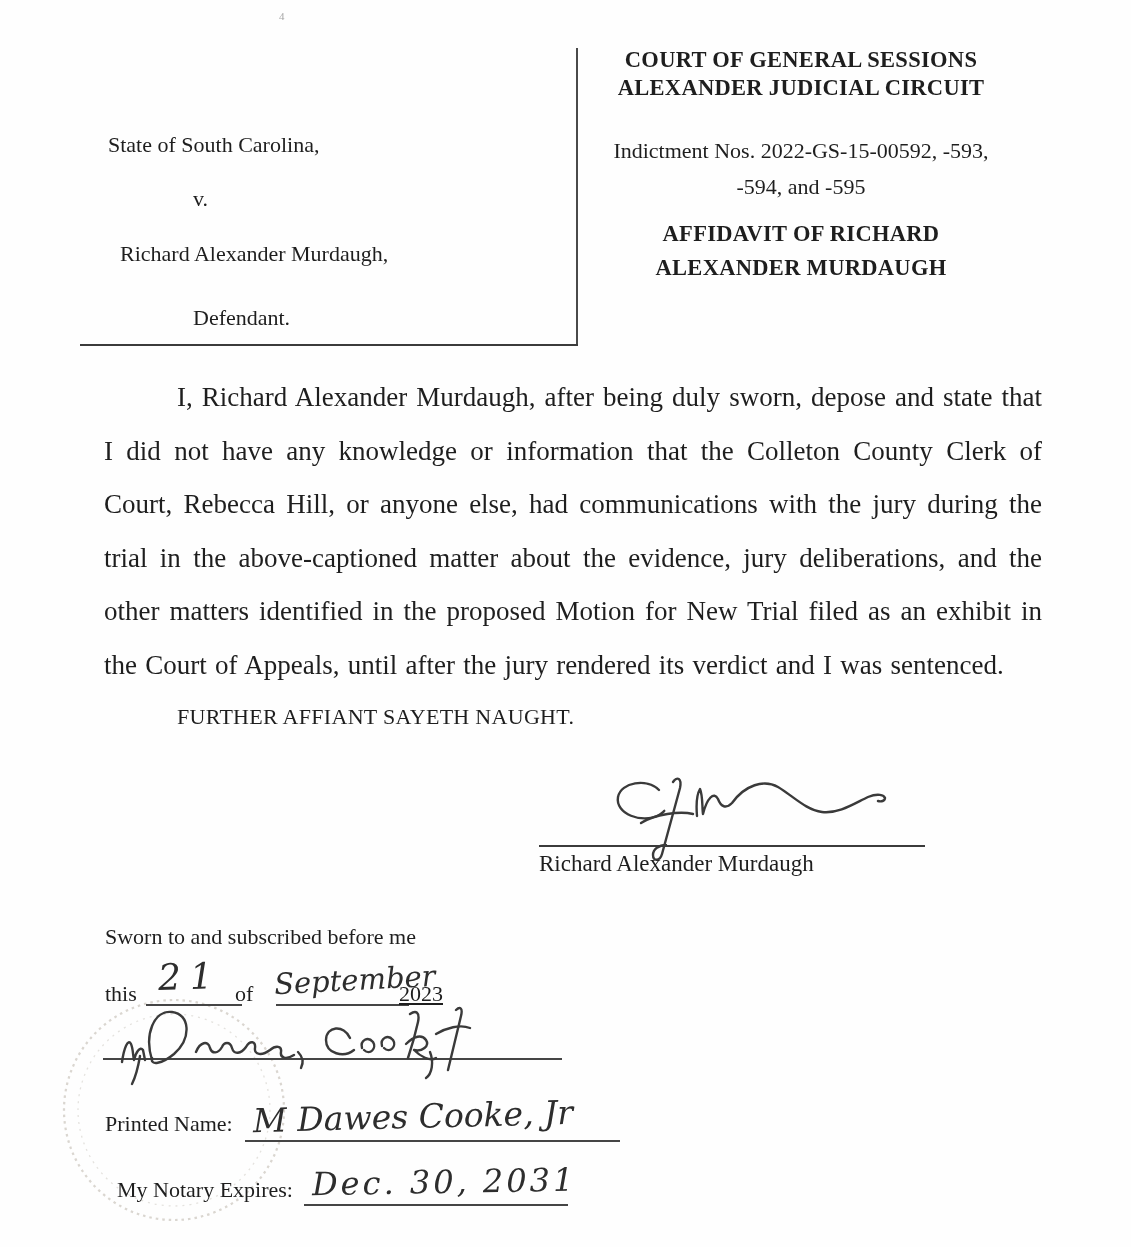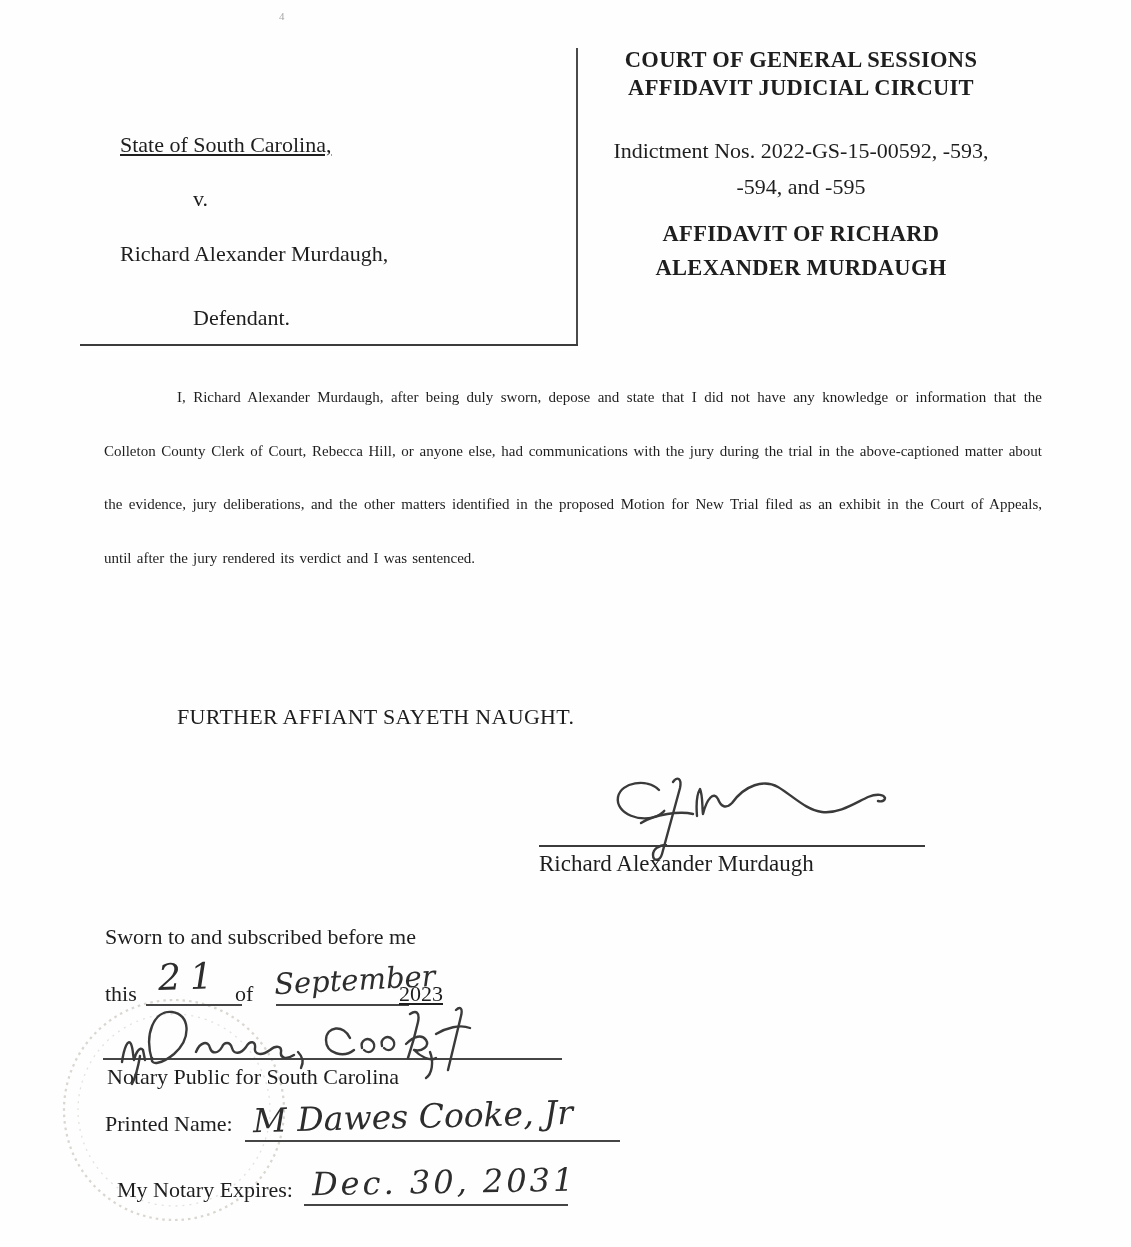--- a/index.html
+++ b/index.html
@@ -15,21 +15,21 @@
     font-family: "Liberation Serif", "DejaVu Serif", serif;
     color: #1e1e1e;
     overflow: hidden;
   }
   .abs { position: absolute; }
   .center { text-align: center; }
   .t22 { font-size: 22px; }
   .t23 { font-size: 23px; }
   .cap-header { font-size: 22.5px; line-height: 28px; font-weight: bold; letter-spacing: 0.3px; }
   .body-par {
-    font-size: 15px;
+    font-size: 27px;
     line-height: 53.5px;
     text-align: justify;
     text-indent: 73px;
     margin: 0;
     word-spacing: 1.5px;
   }
   .vline  { width: 2px;  background: #4a4a4a; }
   .hrule  { height: 0; border-bottom: 2.5px solid #3b3b3b; }
   .hrule-thin { height: 0; border-bottom: 2px solid #454545; }
   .handwriting {
@@ -50,34 +50,34 @@
   .nowrap { white-space: nowrap; }
 </style>
 </head>
 <body>
 
 <div class="page">
 
   <span class="abs artifact" style="left:279px; top:10px;">4</span>
 
 
-  <div class="abs t22 nowrap" style="left:120px; top:132px;text-decoration:underline;">State of South Carolina,</div>
+  <div class="abs t22 nowrap" style="left:108px; top:132px;">State of South Carolina,</div>
 
   <div class="abs t22" style="left:193px; top:186px;">v.</div>
 
   <div class="abs t22 nowrap" style="left:120px; top:241px;">Richard Alexander Murdaugh,</div>
 
   <div class="abs t22" style="left:193px; top:305px;">Defendant.</div>
 
   <div class="abs vline" style="left:576px; top:48px; height:298px;"></div>
   <div class="abs hrule" style="left:80px; top:344px; width:498px;"></div>
 
   <div class="abs cap-header center" style="left:595px; top:46px; width:412px;">
     <div>COURT OF GENERAL SESSIONS</div>
-    <div>AFFIDAVIT JUDICIAL CIRCUIT</div>
+    <div>ALEXANDER JUDICIAL CIRCUIT</div>
   </div>
 
   <div class="abs t22 center" style="left:595px; top:133px; width:412px; line-height:36px;">
     <div>Indictment Nos. 2022-GS-15-00592, -593,</div>
     <div>-594, and -595</div>
   </div>
 
   <div class="abs cap-header center" style="left:595px; top:217px; width:412px; line-height:34px;">
     <div>AFFIDAVIT OF RICHARD</div>
     <div>ALEXANDER MURDAUGH</div>
@@ -124,21 +124,20 @@
     <path class="scrawl-stroke" d="M 250 38 C 244 24 226 26 226 40 C 226 54 244 58 254 50"></path>
     <path class="scrawl-stroke" d="M 262 48 C 260 40 268 36 273 42 C 277 48 270 56 264 50"></path>
     <path class="scrawl-stroke" d="M 282 46 C 280 38 288 34 293 40 C 297 46 290 54 284 48"></path>
     <path class="scrawl-stroke" d="M 310 14 C 316 10 320 12 318 22 C 314 40 310 52 308 58"></path>
     <path class="scrawl-stroke" d="M 306 44 C 314 36 322 34 326 40 C 330 46 322 52 314 50 C 320 56 330 62 336 58"></path>
     <path class="scrawl-stroke" d="M 330 52 C 334 62 332 74 326 78"></path>
     <path class="scrawl-stroke" d="M 356 10 C 360 6 363 8 361 16 L 348 70"></path>
     <path class="scrawl-stroke" d="M 336 34 C 346 28 360 24 370 28"></path>
   </svg>
 
-  <div class="abs t22 nowrap" style="left:107px; top:1064px; z-index:2;">Notary Public for South Carolina</div>
 
   <div class="abs t22 nowrap" style="left:105px; top:1111px; z-index:2;">Printed Name:</div>
   <div class="abs hrule-thin" style="left:245px; top:1140px; width:375px; z-index:2;"></div>
   <div class="abs handwriting" style="left:253px; top:1097px; font-size:33px; transform:rotate(-1.5deg); z-index:3;">M Dawes Cooke, Jr</div>
 
   <div class="abs t22 nowrap" style="left:105px; top:1177px; z-index:2;margin-left:12px;">My Notary Expires:</div>
   <div class="abs hrule-thin" style="left:304px; top:1204px; width:264px; z-index:2;"></div>
   <div class="abs handwriting" style="left:312px; top:1163px; font-size:32px; letter-spacing:3px; transform:rotate(-1deg); z-index:3;">Dec. 30, 2031</div>
 
 </div>

